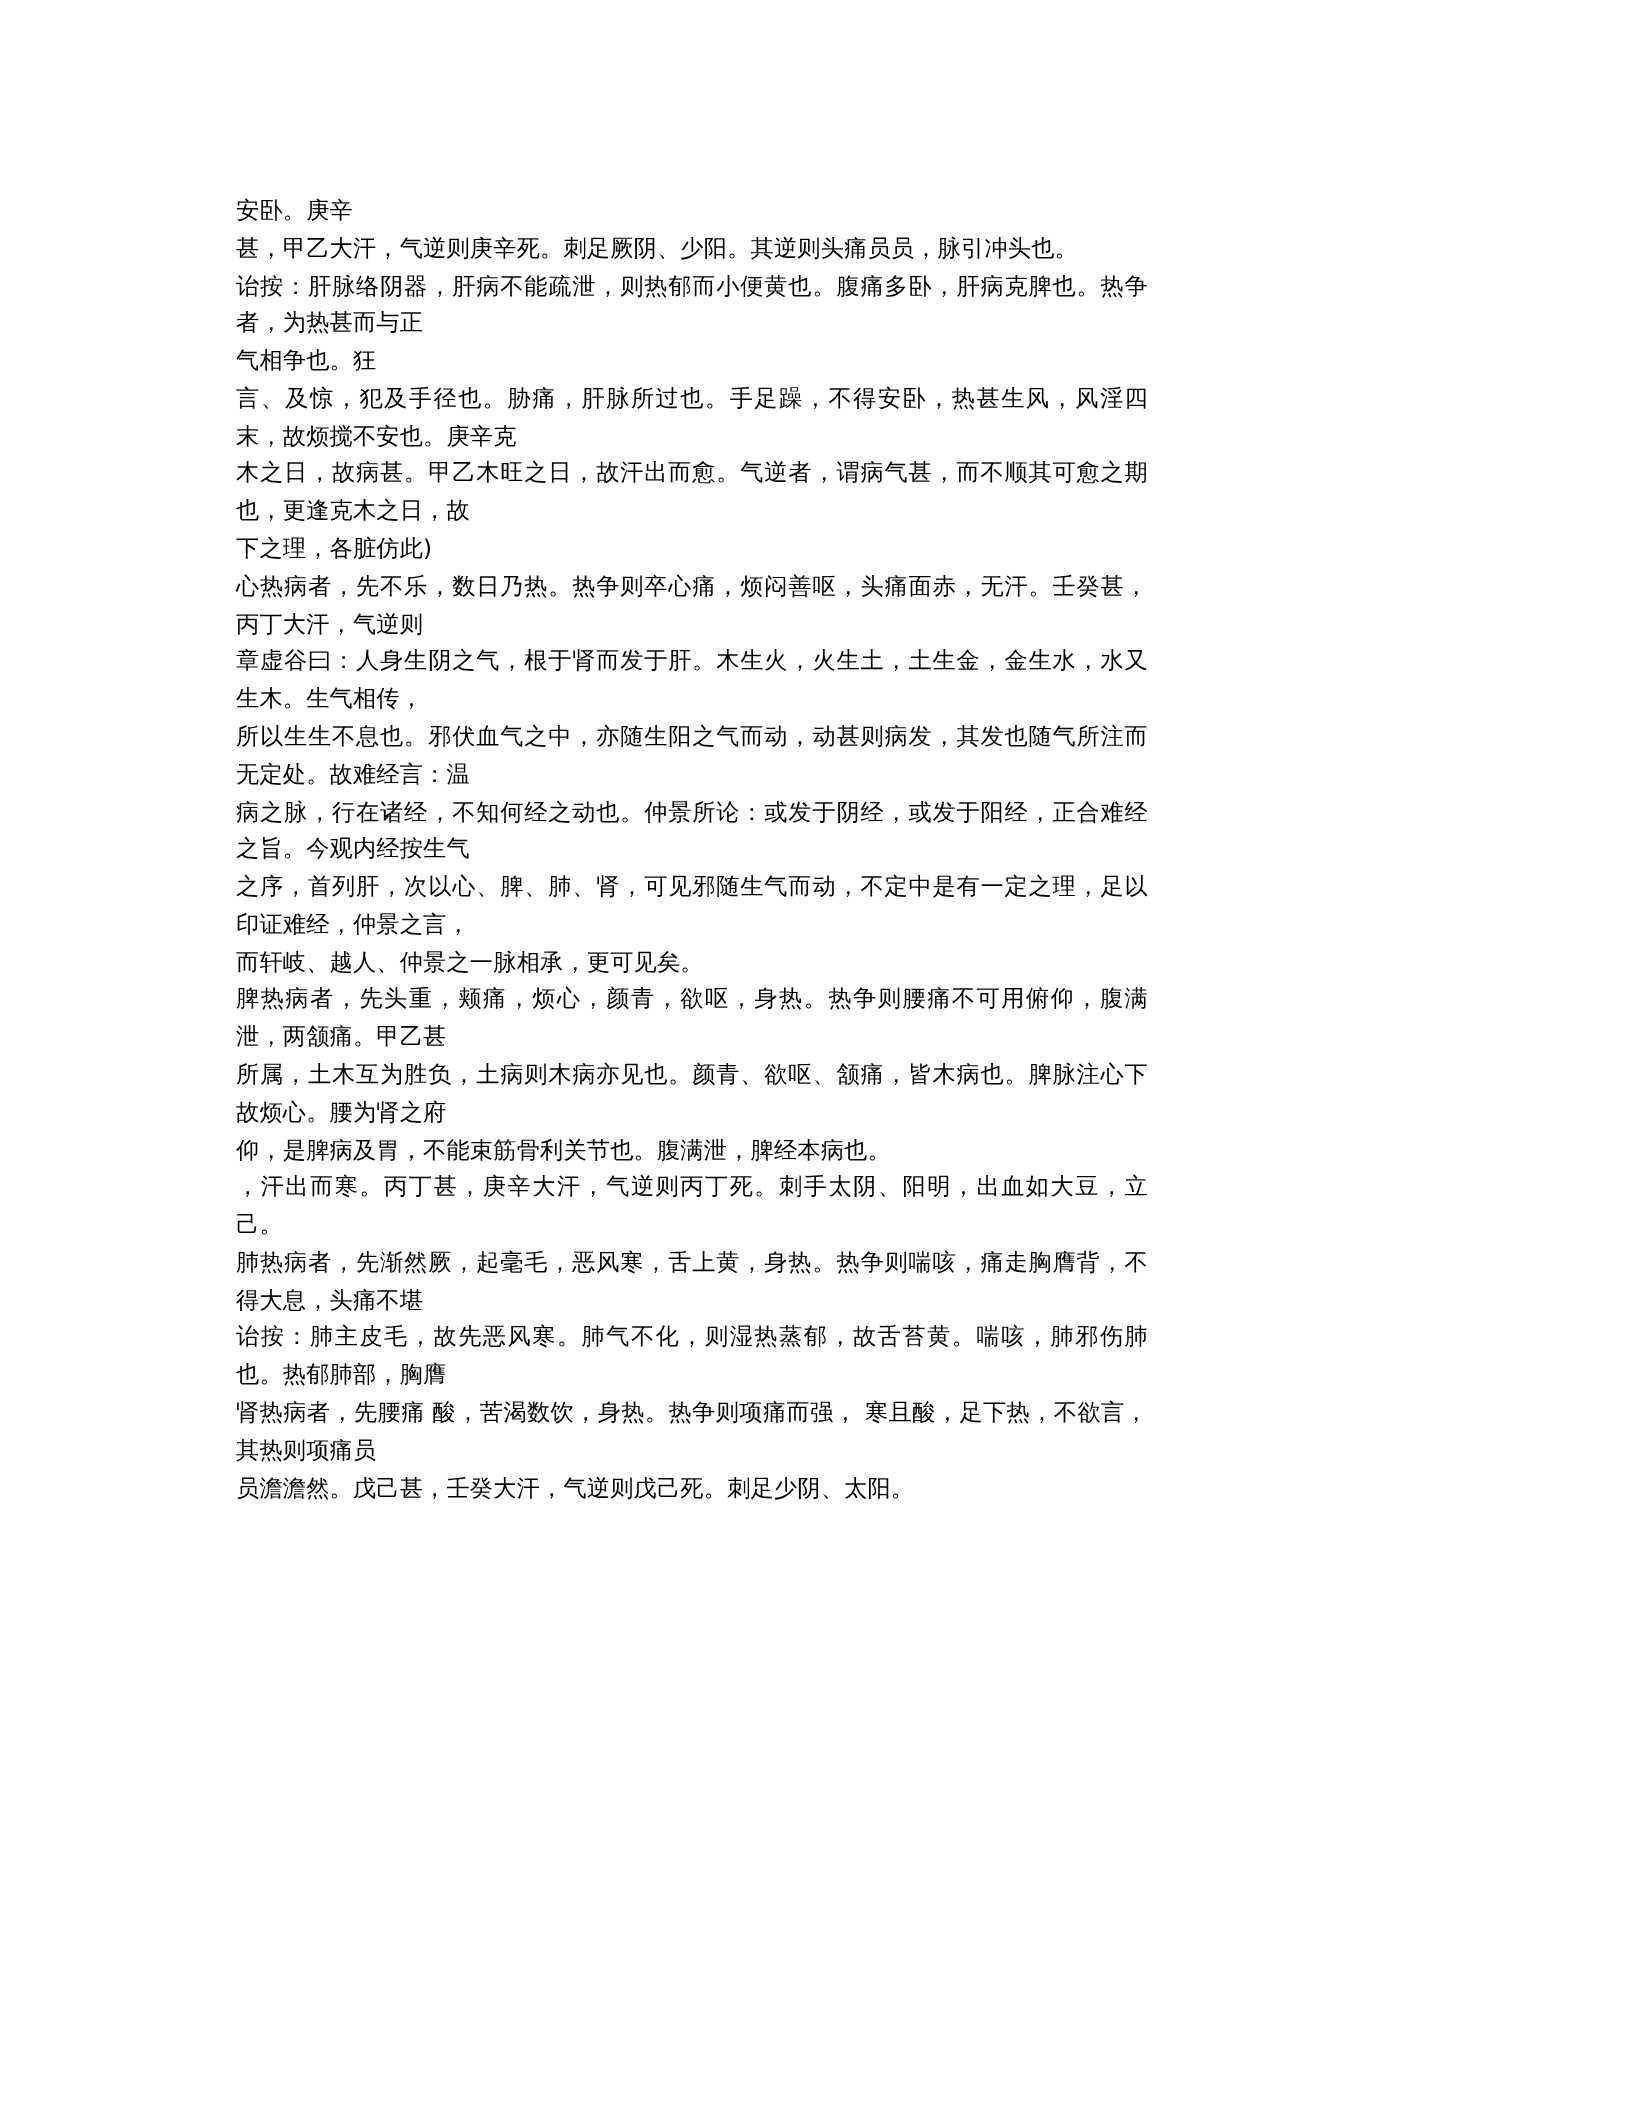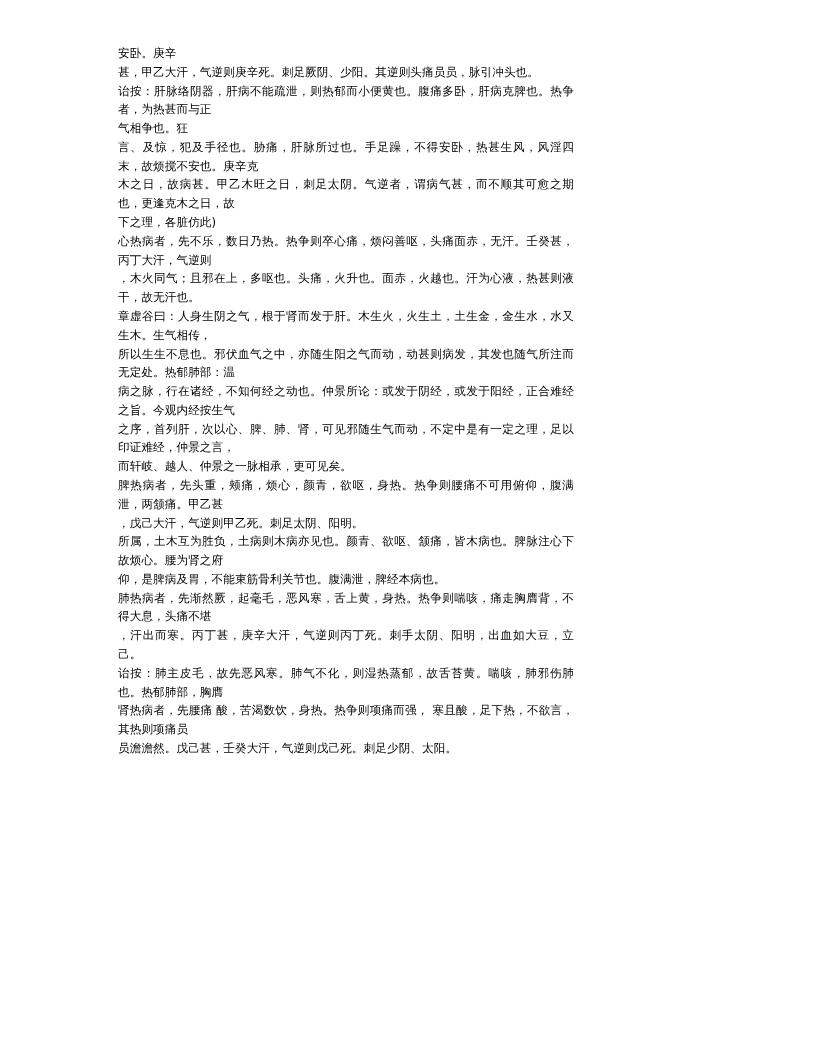--- a/index.html
+++ b/index.html
@@ -10,21 +10,21 @@
   body {
     width: 816px;
     height: 1056px;
     font-family: "DejaVu Sans", "Liberation Sans", sans-serif;
   }
   .page {
     position: relative;
     width: 692px;
     height: 1056px;
     box-sizing: border-box;
-    padding: 44px 118px 60px 118px;
+    padding: 96px 118px 60px 118px;
     background: #ffffff;
   }
   .doc-body {
     font-size: 11.6px;
     line-height: 1.62;
     color: #000000;
     text-align: justify;
     letter-spacing: 0.1px;
   }
   .doc-line {
@@ -37,32 +37,30 @@
 </head>
 <body>
 
 <div class="page">
   <div class="doc-body">
     <p class="doc-line">安卧。庚辛</p>
     <p class="doc-line">甚，甲乙大汗，气逆则庚辛死。刺足厥阴、少阳。其逆则头痛员员，脉引冲头也。</p>
     <p class="doc-line">诒按：肝脉络阴器，肝病不能疏泄，则热郁而小便黄也。腹痛多卧，肝病克脾也。热争者，为热甚而与正</p>
     <p class="doc-line">气相争也。狂</p>
     <p class="doc-line">言、及惊，犯及手径也。胁痛，肝脉所过也。手足躁，不得安卧，热甚生风，风淫四末，故烦搅不安也。庚辛克</p>
-    <p class="doc-line">木之日，故病甚。甲乙木旺之日，刺足太阴。气逆者，谓病气甚，而不顺其可愈之期也，更逢克木之日，故</p>
+    <p class="doc-line">木之日，故病甚。甲乙木旺之日，故汗出而愈。气逆者，谓病气甚，而不顺其可愈之期也，更逢克木之日，故</p>
     <p class="doc-line">下之理，各脏仿此)</p>
     <p class="doc-line">心热病者，先不乐，数日乃热。热争则卒心痛，烦闷善呕，头痛面赤，无汗。壬癸甚，丙丁大汗，气逆则</p>
-    <p class="doc-line">，木火同气；且邪在上，多呕也。头痛，火升也。面赤，火越也。汗为心液，热甚则液干，故无汗也。</p>
     <p class="doc-line">章虚谷曰：人身生阴之气，根于肾而发于肝。木生火，火生土，土生金，金生水，水又生木。生气相传，</p>
-    <p class="doc-line">所以生生不息也。邪伏血气之中，亦随生阳之气而动，动甚则病发，其发也随气所注而无定处。热郁肺部：温</p>
+    <p class="doc-line">所以生生不息也。邪伏血气之中，亦随生阳之气而动，动甚则病发，其发也随气所注而无定处。故难经言：温</p>
     <p class="doc-line">病之脉，行在诸经，不知何经之动也。仲景所论：或发于阴经，或发于阳经，正合难经之旨。今观内经按生气</p>
     <p class="doc-line">之序，首列肝，次以心、脾、肺、肾，可见邪随生气而动，不定中是有一定之理，足以印证难经，仲景之言，</p>
     <p class="doc-line">而轩岐、越人、仲景之一脉相承，更可见矣。</p>
     <p class="doc-line">脾热病者，先头重，颊痛，烦心，颜青，欲呕，身热。热争则腰痛不可用俯仰，腹满泄，两颔痛。甲乙甚</p>
-    <p class="doc-line">，戊己大汗，气逆则甲乙死。刺足太阴、阳明。</p>
     <p class="doc-line">所属，土木互为胜负，土病则木病亦见也。颜青、欲呕、颔痛，皆木病也。脾脉注心下故烦心。腰为肾之府</p>
     <p class="doc-line">仰，是脾病及胃，不能束筋骨利关节也。腹满泄，脾经本病也。</p>
+    <p class="doc-line">，汗出而寒。丙丁甚，庚辛大汗，气逆则丙丁死。刺手太阴、阳明，出血如大豆，立己。</p>
     <p class="doc-line">肺热病者，先渐然厥，起毫毛，恶风寒，舌上黄，身热。热争则喘咳，痛走胸膺背，不得大息，头痛不堪</p>
-    <p class="doc-line">，汗出而寒。丙丁甚，庚辛大汗，气逆则丙丁死。刺手太阴、阳明，出血如大豆，立己。</p>
     <p class="doc-line">诒按：肺主皮毛，故先恶风寒。肺气不化，则湿热蒸郁，故舌苔黄。喘咳，肺邪伤肺也。热郁肺部，胸膺</p>
     <p class="doc-line">肾热病者，先腰痛 酸，苦渴数饮，身热。热争则项痛而强， 寒且酸，足下热，不欲言，其热则项痛员</p>
     <p class="doc-line">员澹澹然。戊己甚，壬癸大汗，气逆则戊己死。刺足少阴、太阳。</p>
   </div>
 </div>
 
 </body></html>

